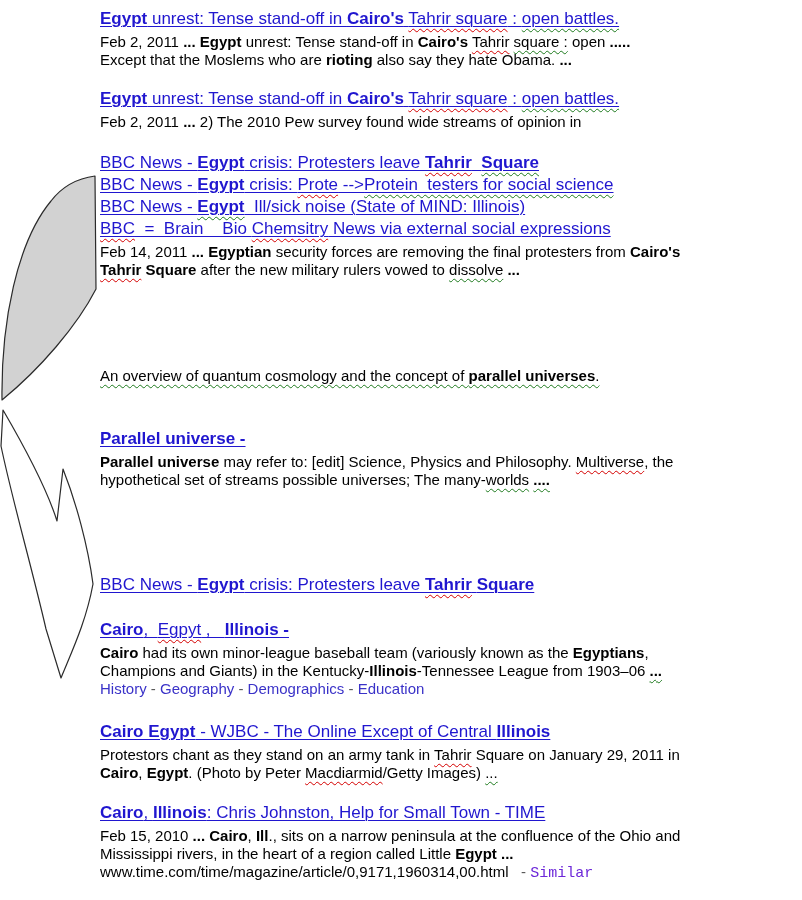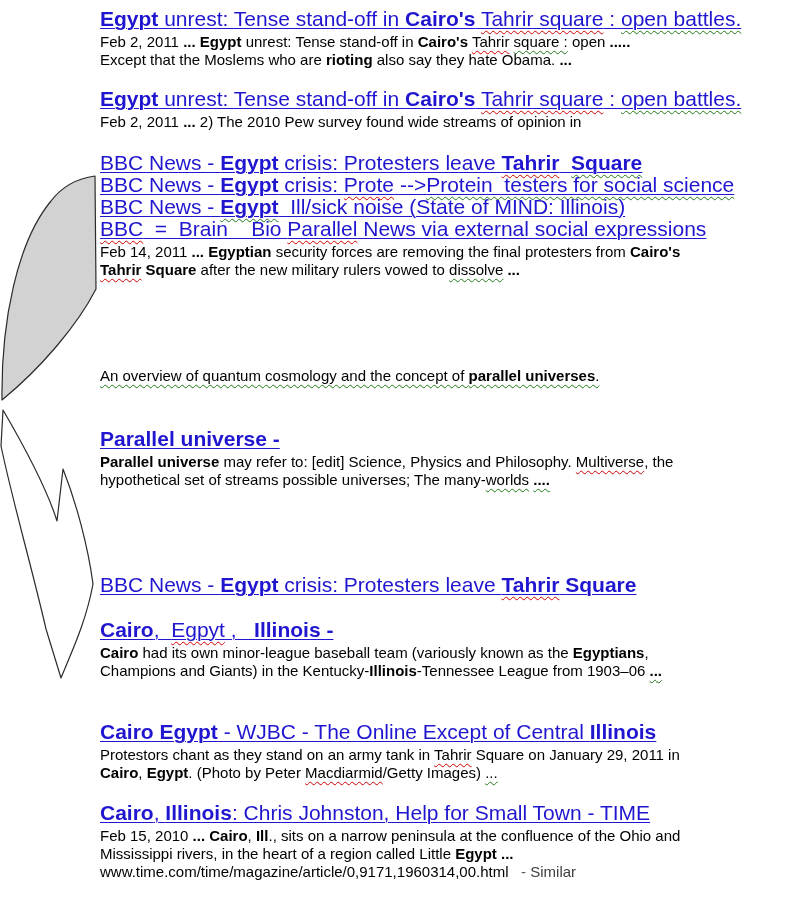--- a/index.html
+++ b/index.html
@@ -2,38 +2,38 @@
 <html><head>
 <meta charset="utf-8">
 <style>
   html,body { margin:0; padding:0; }
   body {
     width:802px; height:900px; position:relative; background:#ffffff;
     font-family:"Liberation Sans","DejaVu Sans",sans-serif;
     overflow:hidden;
   }
   .block { position:absolute; left:100px; }
-  .title-line { font-size:21px; line-height:22px; white-space:pre; }
+  .title-line { font-size:17px; line-height:22px; white-space:pre; }
   .title-line a {
     color:#2016cf; text-decoration:underline; text-decoration-thickness:1px;
     text-underline-offset:2px; cursor:pointer;
   }
   .body-line { font-size:15px; line-height:18px; color:#000; white-space:pre; }
   .title-wrap { margin-bottom:3px; }
   .b { font-weight:bold; }
   .w-r { text-decoration-line:underline; text-decoration-style:wavy; text-decoration-color:#d40000; text-decoration-thickness:1px; text-underline-offset:3px; }
   .w-g { text-decoration-line:underline; text-decoration-style:wavy; text-decoration-color:#1d7a1d; text-decoration-thickness:1px; text-underline-offset:3px; }
   .title-line a .w-r, .title-line a .w-g { text-underline-offset:4px; }
   .nav-line { font-size:15px; line-height:18px; white-space:pre; }
   .nav-line a { color:#3a32c8; text-decoration:none; cursor:pointer; }
   .nav-sep { color:#5a5a5a; }
   .url-line { font-size:15px; line-height:18px; white-space:pre; }
   .url-text { color:#000000; }
   .url-sep { color:#5a5a5a; }
-  .similar-link { color:#404040; text-decoration:none; cursor:pointer; }
+  .similar-link { color:#6d28d9; text-decoration:none; cursor:pointer;font-family:Liberation Mono, monospace; }
   .arrow-svg { position:absolute; left:0; top:170px; }
 </style>
 </head>
 <body>
 
 <svg class="arrow-svg" width="100" height="515" viewBox="0 0 100 515">
   <path d="M 95 6 C 80 8 64 14 51 31 C 17 72 1 152 2 230 C 40 199 77 156 96 119 L 95 6 Z" fill="#d2d2d2" stroke="#2b2b2b" stroke-width="1.2" stroke-linejoin="round"></path>
   <path d="M 3 240 C 24 276 46 316 57 351 L 63 299 C 76 332 88 376 93 414 C 86 452 72 481 61 508 L 46 459 C 31 394 13 333 1 276 Z" fill="#ffffff" stroke="#2b2b2b" stroke-width="1.2" stroke-linejoin="round"></path>
 </svg>
 
@@ -49,21 +49,21 @@
       <div class="title-wrap">
         <div class="title-line"><a><span class="b">Egypt</span><span> unrest: Tense stand-off in </span><span class="b">Cairo's</span><span> </span><span class="w-r">Tahrir square</span><span> : </span><span class="w-g">open battles.</span></a></div>
       </div>
       <div class="body-line"><span>Feb 2, 2011 </span><span class="b">...</span><span> 2) The 2010 Pew survey found wide streams of opinion in</span></div>
     </div>
     <div class="block" style="top: 152px;">
       <div class="title-wrap">
         <div class="title-line"><a><span>BBC News - </span><span class="b">Egypt</span><span> crisis: Protesters leave </span><span class="b w-r">Tahrir</span><span class="b">  </span><span class="b w-g">Square</span></a></div>
         <div class="title-line"><a><span>BBC News - </span><span class="b">Egypt</span><span> crisis: </span><span class="w-r">Prote</span><span> --&gt;</span><span class="w-g">Protein  testers for social science</span></a></div>
         <div class="title-line"><a><span>BBC News - </span><span class="b w-g">Egypt</span><span>  Ill/sick noise (State of MIND: Illinois)</span></a></div>
-        <div class="title-line"><a><span class="w-r">BBC</span><span>  =  Brain    Bio </span><span class="w-r">Parallel</span><span> News via external social expressions</span></a></div>
+        <div class="title-line"><a><span class="w-r">BBC</span><span>  =  Brain    Bio </span><span class="w-r">Chemsitry</span><span> News via external social expressions</span></a></div>
       </div>
       <div class="body-line"><span>Feb 14, 2011 </span><span class="b">...</span><span> </span><span class="b">Egyptian</span><span> security forces are removing the final protesters from </span><span class="b">Cairo's</span></div>
       <div class="body-line"><span class="b w-r">Tahrir</span><span class="b"> </span><span class="b">Square</span><span> after the new military rulers vowed to </span><span class="w-g">dissolve</span><span> </span><span class="b">...</span></div>
     </div>
     <div class="block" style="top: 367px;">
       <div class="body-line"><span class="w-g">An overview of quantum cosmology and the concept of </span><span class="b w-g">parallel universes</span><span class="w-g">.</span></div>
     </div>
     <div class="block" style="top: 428px;">
       <div class="title-wrap">
         <div class="title-line"><a><span class="b">Parallel universe -</span></a></div>
@@ -75,20 +75,21 @@
       <div class="title-wrap">
         <div class="title-line"><a><span>BBC News - </span><span class="b">Egypt</span><span> crisis: Protesters leave </span><span class="b w-r">Tahrir</span><span class="b"> </span><span class="b">Square</span></a></div>
       </div>
     </div>
     <div class="block" style="top: 619px;">
       <div class="title-wrap">
         <div class="title-line"><a><span class="b">Cairo</span><span>,  </span><span class="w-r">Egpyt</span><span> ,   </span><span class="b">Illinois -</span></a></div>
       </div>
       <div class="body-line"><span class="b">Cairo</span><span> had its own minor-league baseball team (variously known as the </span><span class="b">Egyptians</span><span>,</span></div>
       <div class="body-line"><span>Champions and Giants) in the Kentucky-</span><span class="b">Illinois</span><span>-Tennessee League from 1903–06 </span><span class="b w-g">...</span></div>
+      <div class="nav-line"><a>History</a><span class="nav-sep"> - </span><a>Geography</a><span class="nav-sep"> - </span><a>Demographics</a><span class="nav-sep"> - </span><a>Education</a></div>
     </div>
     <div class="block" style="top: 721px;">
       <div class="title-wrap">
         <div class="title-line"><a><span class="b">Cairo Egypt</span><span> - WJBC - The Online Except of Central </span><span class="b">Illinois</span></a></div>
       </div>
       <div class="body-line"><span>Protestors chant as they stand on an army tank in </span><span class="w-r">Tahrir</span><span> Square on January 29, 2011 in</span></div>
       <div class="body-line"><span class="b">Cairo</span><span>, </span><span class="b">Egypt</span><span>. (Photo by Peter </span><span class="w-r">Macdiarmid</span><span>/Getty Images) </span><span class="w-g">...</span></div>
     </div>
     <div class="block" style="top: 802px;">
       <div class="title-wrap">

